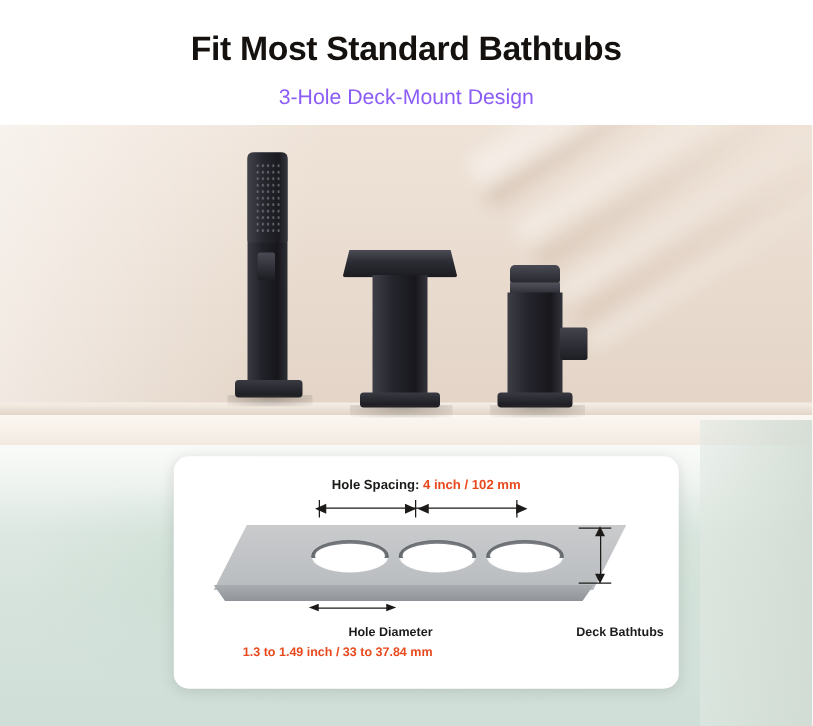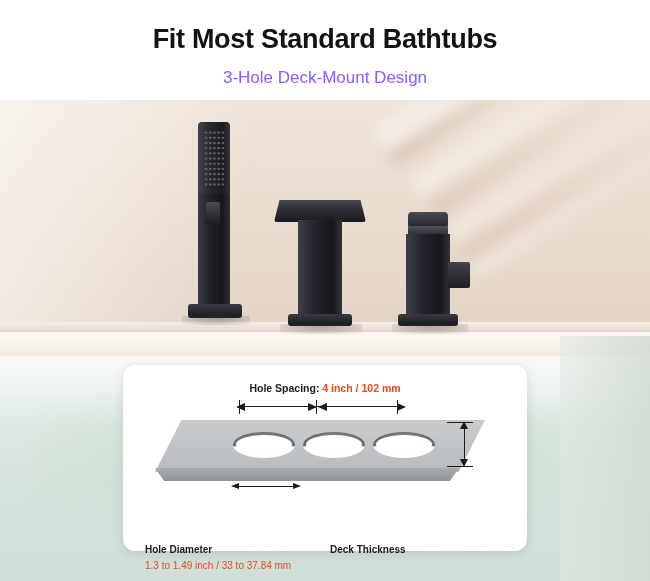--- a/index.html
+++ b/index.html
@@ -221,21 +221,21 @@
   }
   .valve-shadow {
     position: absolute;
     left: 392px; top: 224px; width: 76px; height: 10px;
     background: radial-gradient(ellipse at 50% 20%, rgba(60,55,50,0.35), rgba(0,0,0,0));
   }
 
   
   .card {
     position: absolute;
-    left: 123px;
+    left: 139px;
     top: 365px;
     width: 404px;
     height: 186px;
     background: #ffffff;
     border-radius: 12px;
     box-shadow: 0 2px 10px rgba(90,90,90,0.18);
     z-index: 20;
   }
 
   .hole-spacing-label {
@@ -394,34 +394,33 @@
   
   .labels {
     position: absolute;
     left: 0;
     top: 136px;
     width: 404px;
     display: flex;
   }
   .label-col {
     flex: 1;
-    text-align: left;
-    margin-top: 43px;
+    text-align: right;
   }
   .label-col.left  { padding-left: 22px; }
   .label-col.right { padding-right: 12px; }
   .label-title {
     font-size: 10px;
     font-weight: bold;
     color: #1d1b19;
     margin-bottom: 5px;
   }
   .label-value {
     font-size: 10px;
-    font-weight: normal;
+    font-weight: bold;
     color: #e8491d;
     white-space: nowrap;
   }
 </style>
 </head>
 <body>
 
 <div class="page">
 
   <div class="header">
@@ -512,18 +511,18 @@
       <div class="ah-t"></div>
       <div class="ah-b"></div>
     </div>
 
     <div class="labels">
       <div class="label-col left">
         <div class="label-title">Hole Diameter</div>
         <div class="label-value">1.3 to 1.49 inch / 33 to 37.84 mm</div>
       </div>
       <div class="label-col right">
-        <div class="label-title">Deck Thickness</div>
+        <div class="label-title">Deck Bathtubs</div>
       </div>
     </div>
 
   </div>
 </div>
 
 </body></html>

